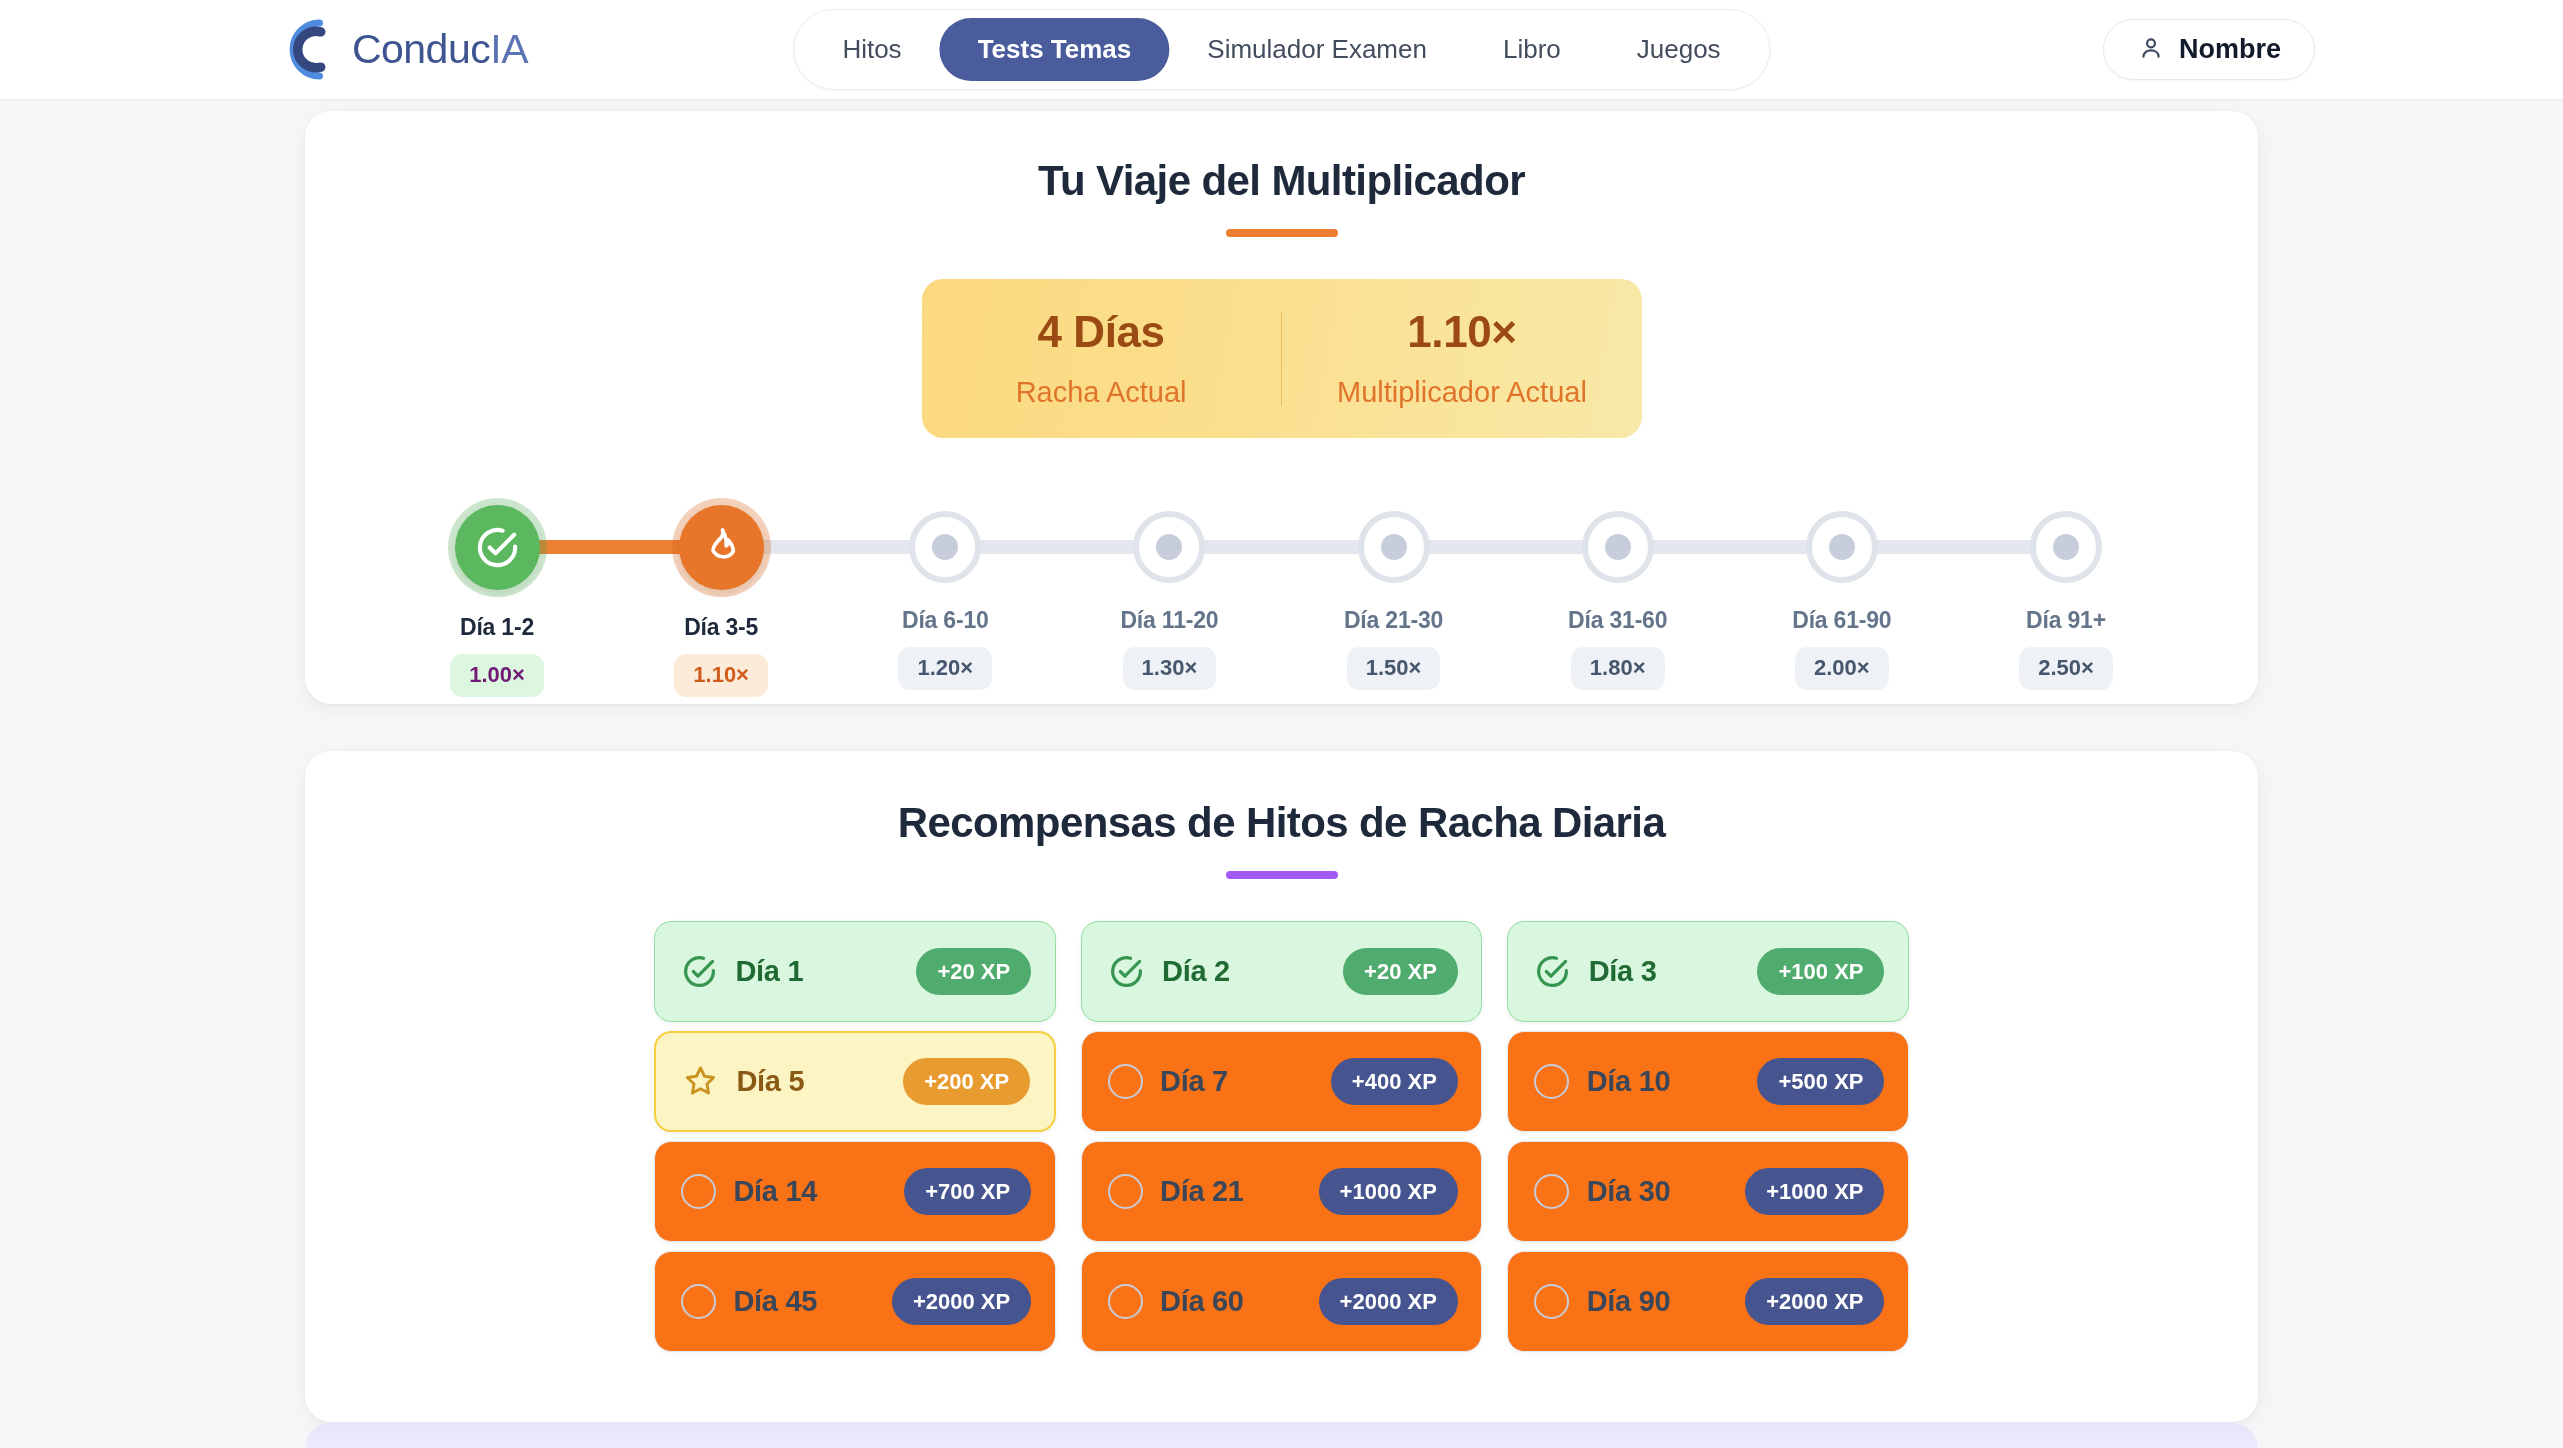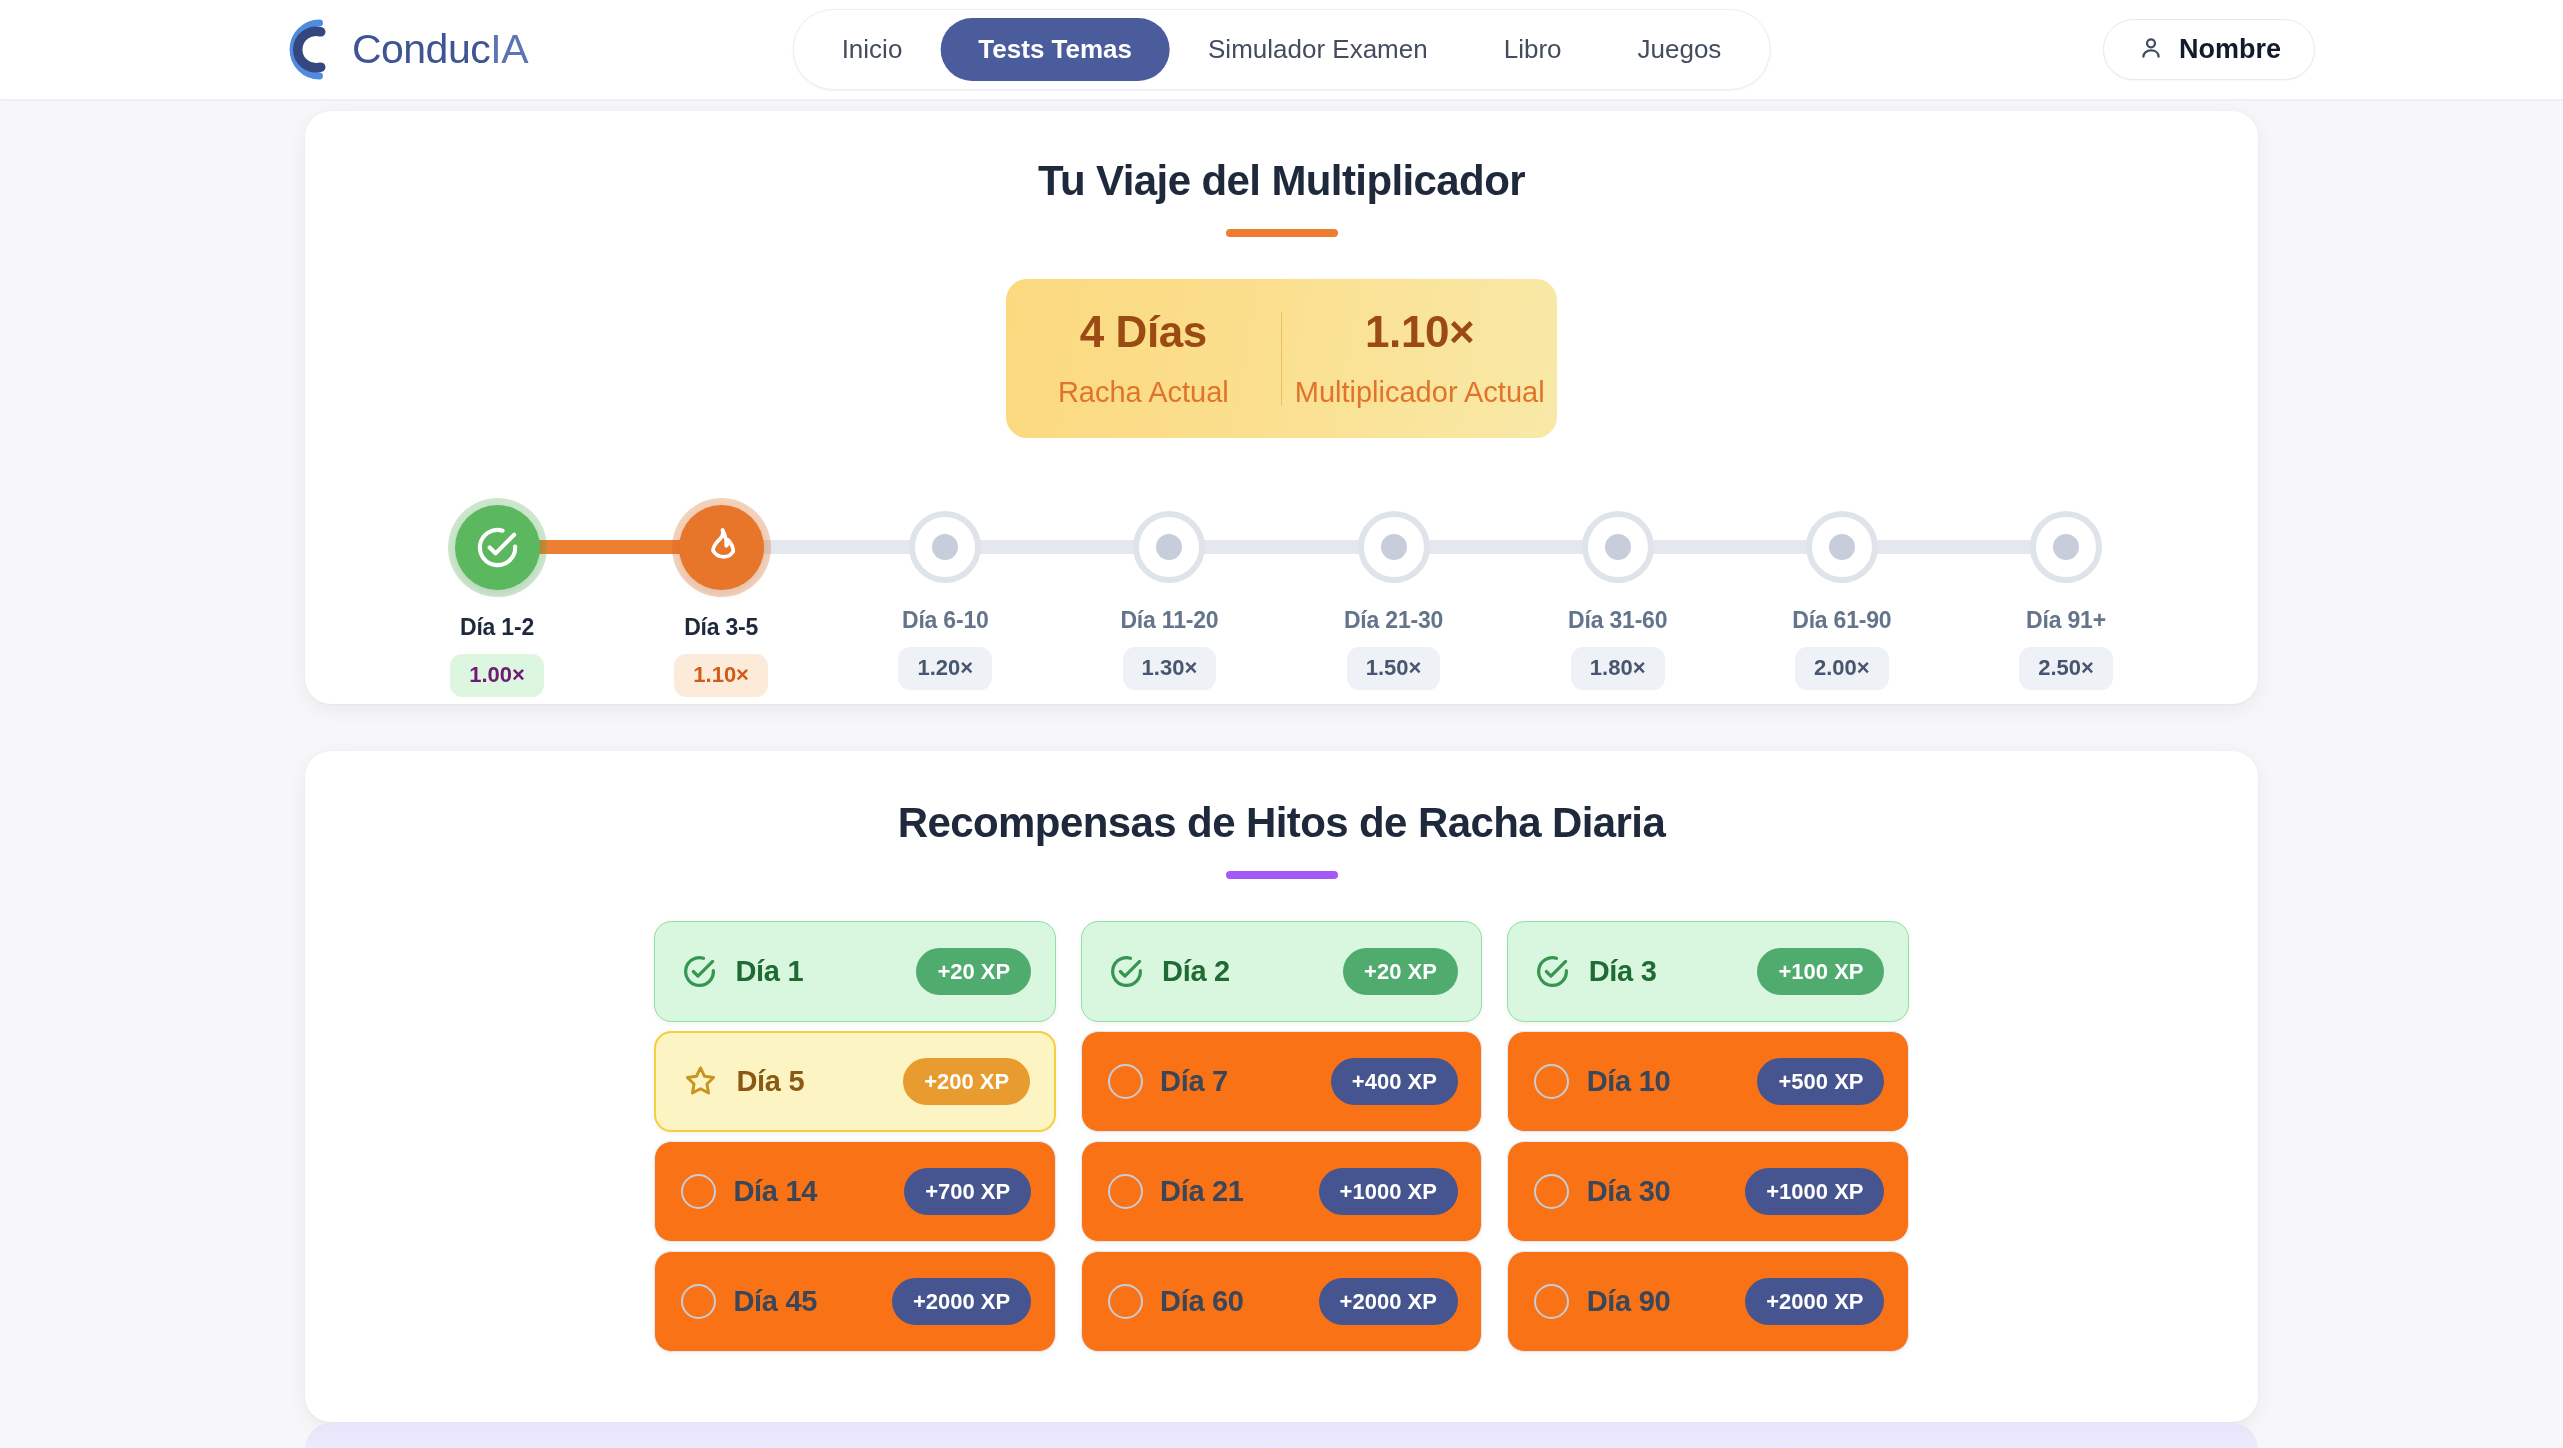--- a/index.html
+++ b/index.html
@@ -111,21 +111,21 @@
   .title-rule {
     width: 112px; height: 7.8px; border-radius: 5.2px;
     margin: 24.4px auto 0;
   }
   .rule-orange { background: #ed7d31; }
   .rule-purple { background: #a259f7; }
 
   
   .streak-box {
     margin: 42px auto 0;
-    width: 551px;
+    width: 720px;
     height: 159px;
     border-radius: 21px;
     background: linear-gradient(100deg, #fbd97f 0%, #fbdf8e 45%, #f8e9a8 100%);
     display: flex;
     align-items: center;
     justify-content: center;
   }
   .streak-half {
     flex: 1;
     text-align: center;
@@ -292,21 +292,21 @@
 
   <div class="logo">
     <svg class="logo-mark" viewBox="0 0 100 100">
       <path d="M50 8 A42 42 0 1 0 50 92" fill="none" stroke="#4f8ce0" stroke-width="11" stroke-linecap="round"></path>
       <path d="M52 22 A29 29 0 1 0 52 78" fill="none" stroke="#35477f" stroke-width="15" stroke-linecap="round"></path>
     </svg>
     <span class="logo-text"><span>Conduc</span><span class="ia">IA</span></span>
   </div>
 
   <nav class="nav-pill">
-    <div class="nav-item">Inicio</div>
+    <div class="nav-item">Hitos</div>
     <div class="nav-item active">Tests Temas</div>
     <div class="nav-item">Simulador Examen</div>
     <div class="nav-item">Libro</div>
     <div class="nav-item">Juegos</div>
   </nav>
 
   <div class="user-btn">
     <svg width="28" height="28" viewBox="0 0 24 24" fill="none" stroke="#3d4a63" stroke-width="1.9" stroke-linecap="round" stroke-linejoin="round">
       <circle cx="12" cy="8" r="3.4"></circle>
       <path d="M5.5 19.5c0-3.3 2.9-5.4 6.5-5.4s6.5 2.1 6.5 5.4"></path>

